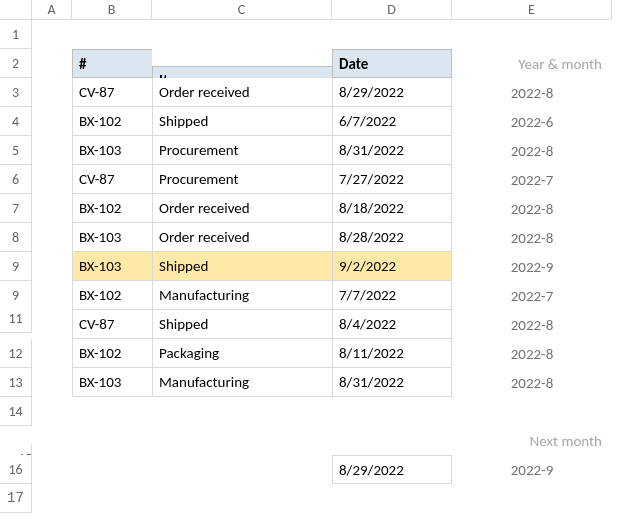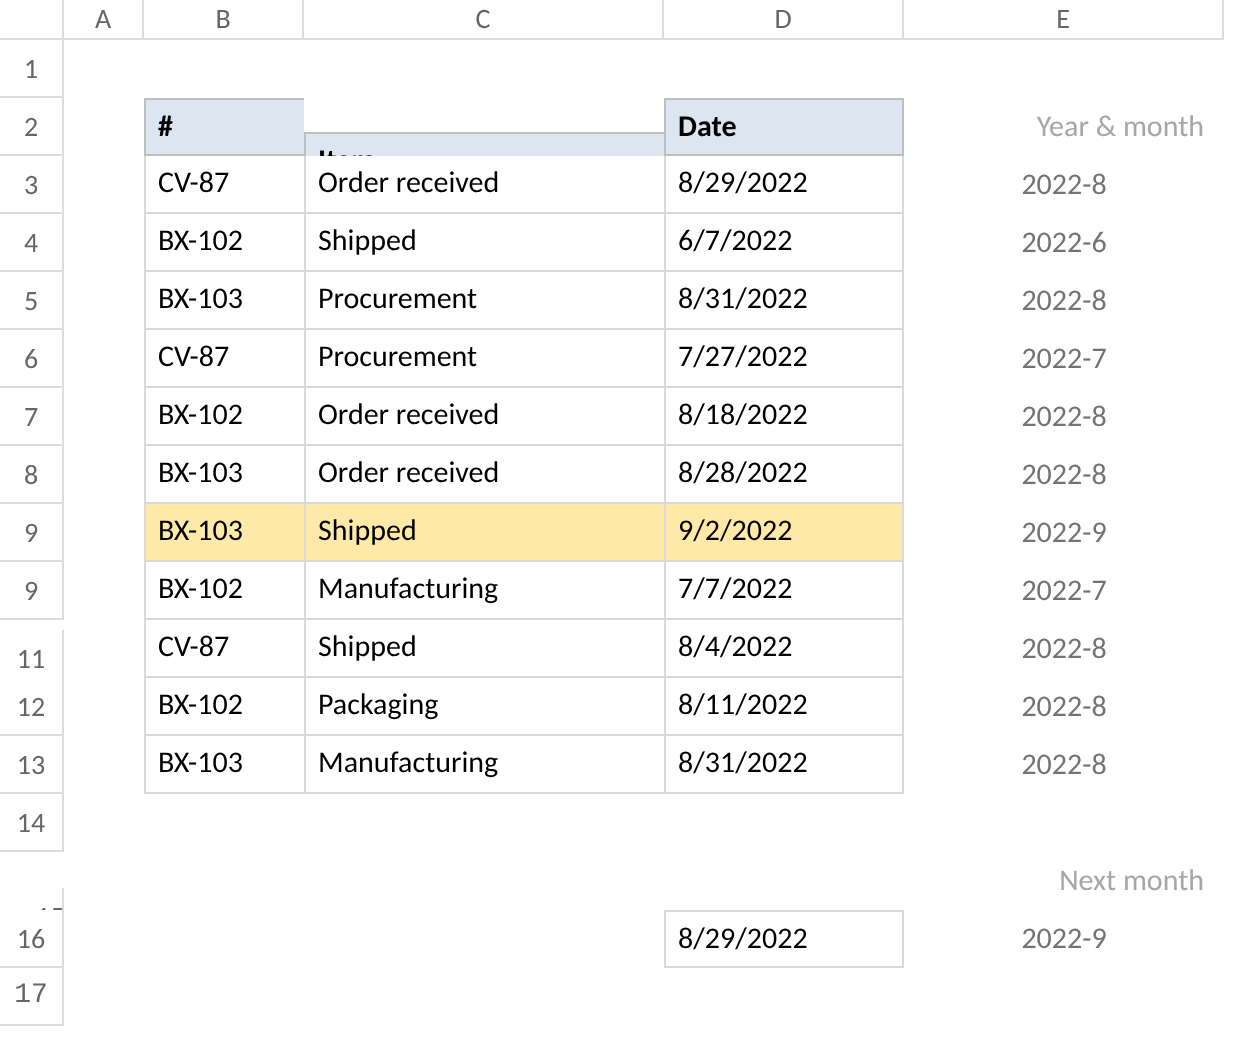--- a/index.html
+++ b/index.html
@@ -102,21 +102,21 @@
     <div class="rowhdr" style="top: 20px; height: 29px;">1</div>
     <div class="rowhdr" style="top: 49px; height: 29px;">2</div>
     <div class="rowhdr" style="top: 78px; height: 29px;">3</div>
     <div class="rowhdr" style="top: 107px; height: 29px;">4</div>
     <div class="rowhdr" style="top: 136px; height: 29px;">5</div>
     <div class="rowhdr" style="top: 165px; height: 29px;">6</div>
     <div class="rowhdr" style="top: 194px; height: 29px;">7</div>
     <div class="rowhdr" style="top: 223px; height: 29px;">8</div>
     <div class="rowhdr" style="top: 252px; height: 29px;">9</div>
     <div class="rowhdr" style="top: 281px; height: 29px;">9</div>
-    <div class="rowhdr" style="top: 315px; height: 29px;">11</div>
+    <div class="rowhdr" style="top: 304px; height: 29px;">11</div>
     <div class="rowhdr" style="top: 339px; height: 29px;">12</div>
     <div class="rowhdr" style="top: 368px; height: 29px;">13</div>
     <div class="rowhdr" style="top: 397px; height: 29px;">14</div>
     <div class="rowhdr" style="top: 444px; height: 29px; padding-left: 19px;">15</div>
     <div class="rowhdr" style="top: 455px; height: 29px;">16</div>
     <div class="rowhdr" style="top: 484px; height: 29px; font-family: Liberation Mono, monospace;">17</div>
     <div class="cell thead" style="top: 49px; left: 72px; width: 80px; height: 29px;">#</div>
     <div class="cell thead" style="top: 66px; left: 152px; width: 180px; height: 29px;">Item</div>
     <div class="cell thead last" style="top: 49px; left: 332px; width: 120px; height: 29px;">Date</div>
     <div class="cell auxhdr" style="top: 49px; left: 452px; width: 160px; height: 29px;">Year &amp; month</div>

